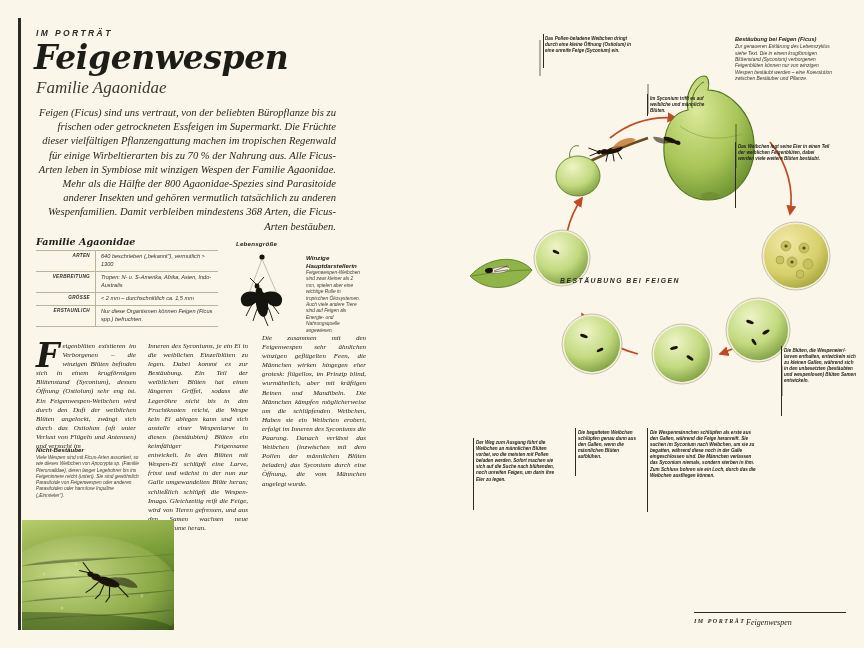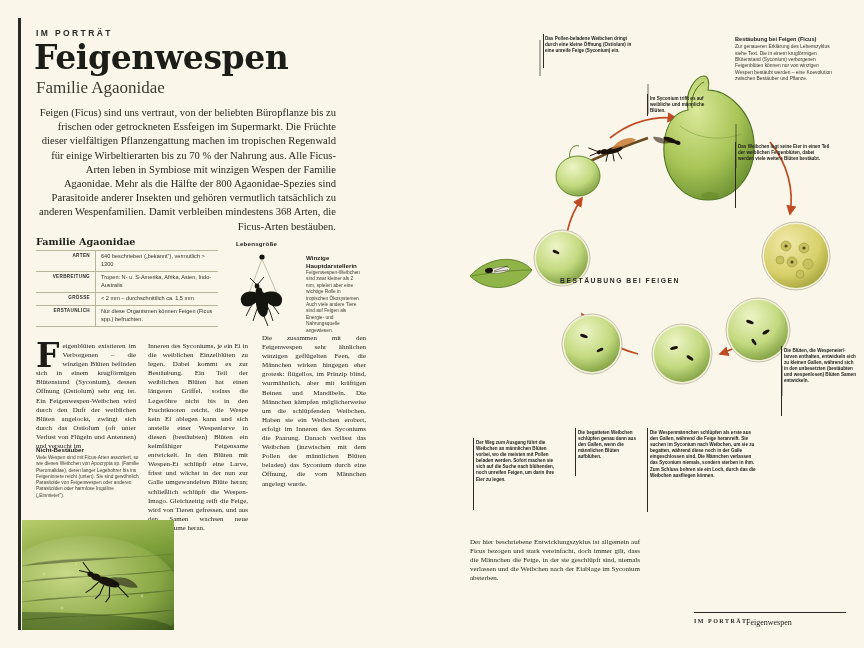--- a/index.html
+++ b/index.html
@@ -3,21 +3,21 @@
 <meta charset="utf-8">
 <style>
   html,body{margin:0;padding:0;}
   body{
     width:864px;height:648px;
     background:#faf6ea;
     font-family:"Liberation Sans", sans-serif;
     overflow:hidden;
     position:relative;
   }
-  #page{position:absolute;inset:0;background:#faf6ea;}
+  #page{position:absolute;inset:0;background:#faf6ea;font-style:italic;}
 
   
   .left-rule{position:absolute;left:18px;top:18px;width:3px;height:612px;background:#2b2b26;}
 
   
   .kicker{
     position:absolute;left:36px;top:28px;
     font-size:8.5px;font-weight:bold;letter-spacing:2.4px;
     color:#2b2b26;
   }
@@ -448,20 +448,19 @@
 
   <div class="cap" style="left:650px;top:430px;width:108px;">Die Wespenmännchen schlüpfen als erste aus den Gallen, während die Feige heranreift. Sie suchen im Syconium nach Weibchen, um sie zu begatten, während diese noch in der Galle eingeschlossen sind. Die Männchen verlassen das Syconium niemals, sondern sterben in ihm. Zum Schluss bohren sie ein Loch, durch das die Weibchen ausfliegen können.</div>
   <div class="tick" style="left:647px;top:428px;width:0.8px;height:84px;"></div>
 
   <div class="cap" style="left:578px;top:430px;width:60px;">Die begatteten Weibchen schlüpfen genau dann aus den Gallen, wenn die männlichen Blüten aufblühen.</div>
   <div class="tick" style="left:575px;top:428px;width:0.8px;height:48px;"></div>
 
   <div class="cap" style="left:476px;top:440px;width:82px;">Der Weg zum Ausgang führt die Weibchen an männlichen Blüten vorbei, wo die meisten mit Pollen beladen werden. Sofort machen sie sich auf die Suche nach blühenden, noch unreifen Feigen, um darin ihre Eier zu legen.</div>
   <div class="tick" style="left:473px;top:438px;width:0.8px;height:72px;"></div>
 
-  <div class="sum sum-1">Der hier beschriebene Entwicklungszyklus ist allgemein auf Ficus bezogen und stark vereinfacht, doch immer gilt, dass die Männchen die Feige, in der sie geschlüpft sind, niemals verlassen und die Weibchen nach der Eiablage im Syconium absterben.</div>
 
   <div class="footrule"></div>
   <div class="foot foot-kicker">IM PORTRÄT</div>
   <div class="foot foot-title">Feigenwespen</div>
   <div class="foot foot-page">91</div>
 
 </div>
 
 </body></html>

